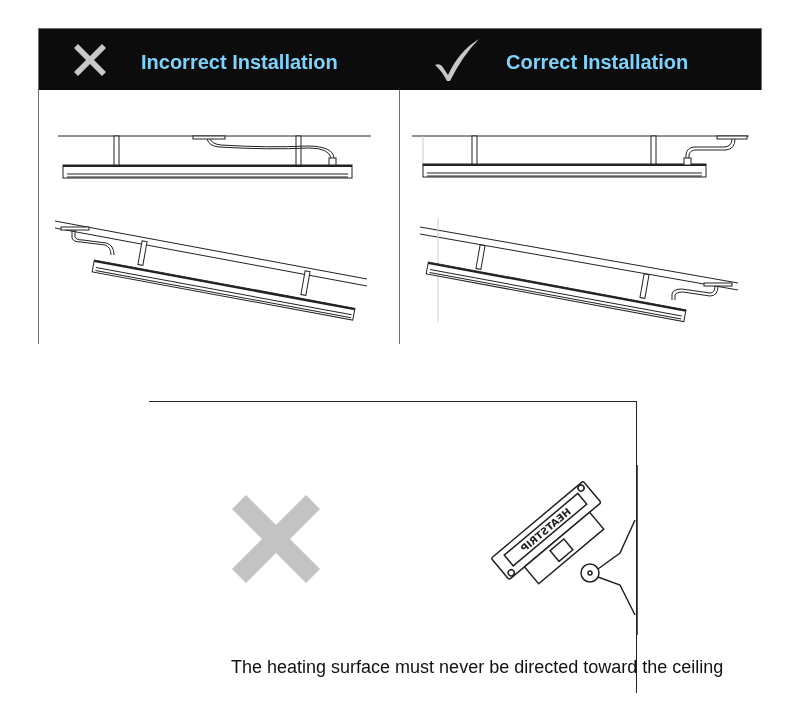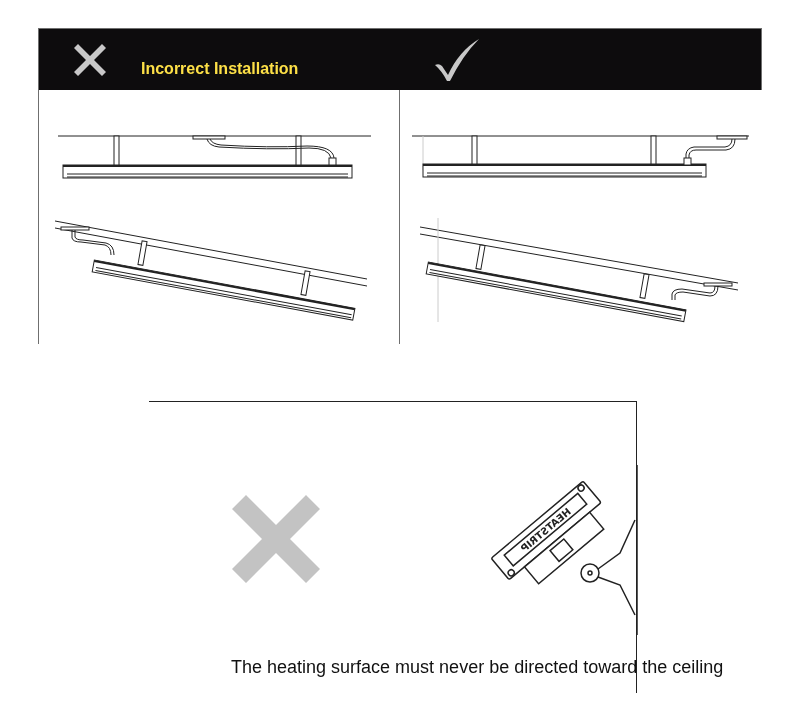--- a/index.html
+++ b/index.html
@@ -3,21 +3,21 @@
 <meta charset="utf-8">
 <style>
   html, body { margin: 0; padding: 0; background: #ffffff; }
   body { width: 789px; height: 723px; position: relative; overflow: hidden; font-family: "Liberation Sans", sans-serif; }
   .panel { position: absolute; left: 38px; top: 28px; width: 724px; height: 316px; border: 1px solid #6f6f6f; box-sizing: border-box; background: #fff; }
   .header-bar { position: absolute; left: 0; top: 0; width: 100%; height: 61px; background: #0d0c0d; }
   .header-half { position: absolute; top: 0; height: 61px; width: 361px; }
   .header-half.left { left: 0; }
   .header-half.right { left: 361px; }
   .header-icon { position: absolute; top: 10px; width: 42px; height: 42px; }
-  .header-label { position: absolute; top: 31px; color: #fde047; font-weight: bold; font-size: 16px; white-space: nowrap; }
+  .header-label { position: absolute; top: 22px; color: #7dd3fc; font-weight: bold; font-size: 20px; white-space: nowrap; }
   .cell { position: absolute; top: 61px; height: 254px; background: #fff; }
   .cell.left { left: 0; width: 361px; border-right: 1px solid #6f6f6f; box-sizing: border-box; }
   .cell.right { left: 361px; width: 362px; }
   .cell svg { position: absolute; left: 0; top: 0; }
   .bottom-frame { position: absolute; left: 149px; top: 401px; width: 488px; height: 292px; border-top: 1px solid #222; border-right: 1px solid #222; box-sizing: border-box; }
   .big-x { position: absolute; left: 232px; top: 495px; width: 88px; height: 88px; }
   .heater-drawing { position: absolute; left: 490px; top: 465px; width: 150px; height: 170px; }
   .caption { position: absolute; left: 231px; top: 657px; font-size: 18px; color: #111; white-space: nowrap; }
 </style>
 </head>
@@ -28,20 +28,21 @@
     <div class="header-half left">
       <svg class="header-icon" style="left:30px;" viewBox="0 0 42 42">
         <path d="M5 9 L9 5 L21 17 L33 5 L37 9 L25 21 L37 33 L33 37 L21 25 L9 37 L5 33 L17 21 Z" fill="#c8c8c8"></path>
       </svg>
       <span class="header-label" style="left:102px;">Incorrect Installation</span>
     </div>
     <div class="header-half right">
       <svg class="header-icon" style="left:33px; top:8px; width:48px; height:46px;" viewBox="0 0 48 46">
         <path d="M2 28 Q6 26 9 29 L15 38 Q26 14 46 2 Q30 18 17 44 L14 44 Q9 34 2 28 Z" fill="#c8c8c8"></path>
       </svg>
+      <span class="header-label" style="left:106px;">Correct Installation</span>
     </div>
   </div>
 
   <div class="cell left">
     <svg width="361" height="254" viewBox="0 0 361 254">
       <g stroke="#222" fill="none" stroke-width="1">
 
         <line x1="19" y1="46" x2="332" y2="46"></line>
         <rect x="154" y="46" width="32" height="3" fill="#fff"></rect>
 

